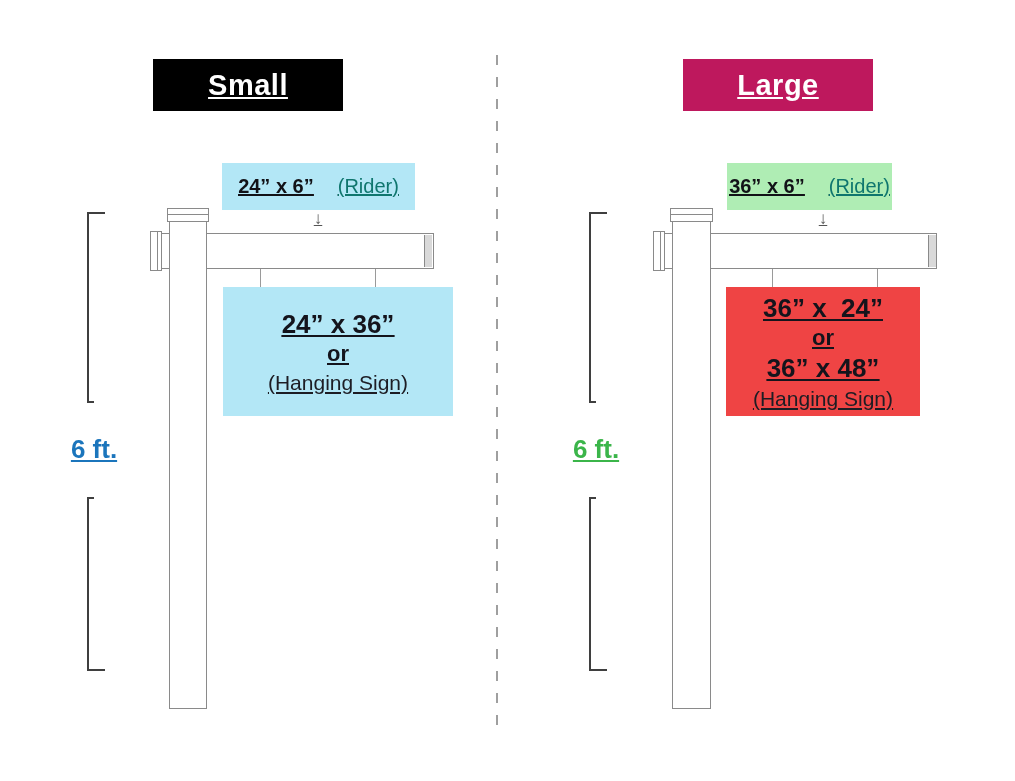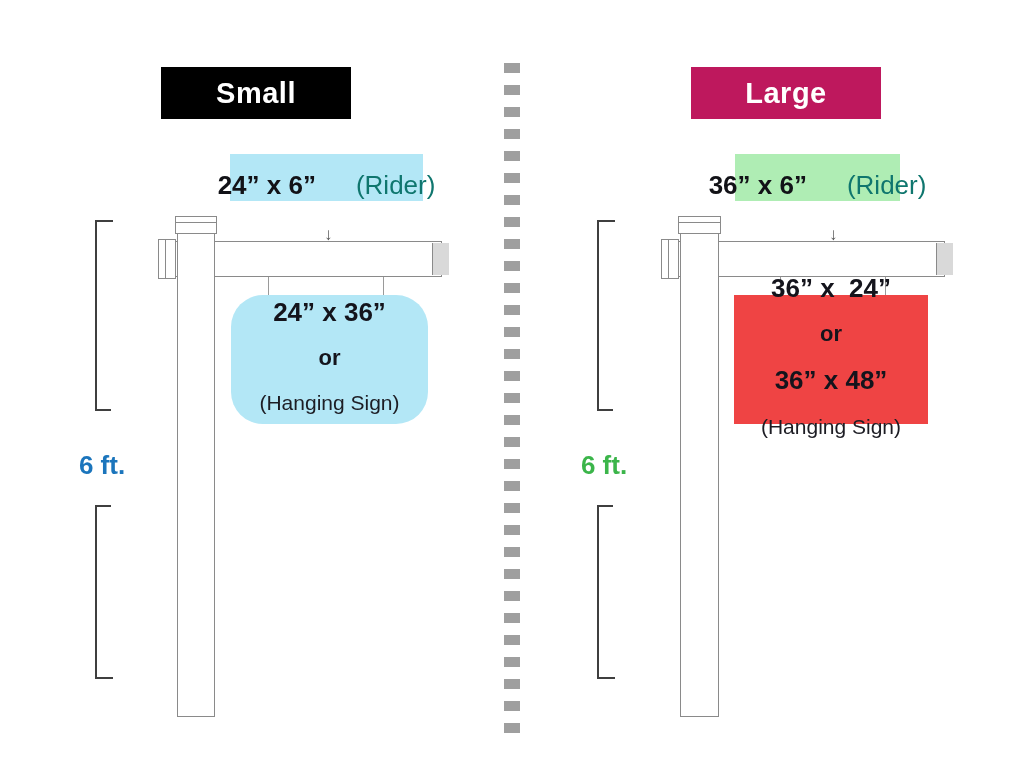--- a/index.html
+++ b/index.html
@@ -1,15 +1,15 @@
 <!DOCTYPE html>
 <html><head>
 <meta charset="utf-8">
 <style>
-  * { box-sizing: border-box; margin: 0; padding: 8px; }
+  * { box-sizing: border-box; margin: 0; padding: 0; text-decoration: underline; }
   html, body { width: 1015px; height: 781px; }
   body {
     position: relative;
     width: 1015px; height: 781px;
     background: #ffffff;
     font-family: "Liberation Sans", sans-serif;
     overflow: hidden;
   }
   .abs { position: absolute; }
 
@@ -23,23 +23,23 @@
   .size-header {
     top: 59px; width: 190px; height: 52px;
     display: flex; align-items: center; justify-content: center;
     font-size: 29px; font-weight: bold; letter-spacing: 0.5px;
   }
   .size-header.s { left: 153px; }
   .size-header.l { left: 683px; }
 
   
   .rider-box {
-    top: 146px; height: 47px;
-    display: flex; justify-content: center;
-    white-space: pre; color: #121217; font-size: 26px;
+    top: 163px; height: 47px;
+    display: flex; align-items: center; justify-content: center;
+    white-space: pre; color: #121217; font-size: 20px;
   }
   .rider-box.s { left: 222px; width: 193px; }
   .rider-box.l { left: 727px; width: 165px; }
   .rider-dims { font-weight: bold; }
   .rider-suffix { font-weight: normal; margin-left: 24px; color: #0f766e; }
 
   
   .down-arrow {
     top: 208px; width: 20px; height: 22px;
     text-align: center; color: #555; font-size: 17px; line-height: 22px;
@@ -96,21 +96,21 @@
   .hanger { top: 268px; height: 20px; width: 0; border-left: 1.5px solid #9a9a9a; z-index: 1; }
   .hanger.s1 { left: 260px; } .hanger.s2 { left: 375px; }
   .hanger.l1 { left: 772px; } .hanger.l2 { left: 877px; }
 
   
   .sign-box {
     top: 287px; height: 129px; z-index: 2;
     display: flex; flex-direction: column; align-items: center; justify-content: center;
     padding-top: 2px; color: #14141c; text-align: center; white-space: pre;
   }
-  .sign-box.s { left: 223px; width: 197px; border-radius: 32px; }
+  .sign-box.s { left: 223px; width: 230px; }
   .sign-box.l { left: 726px; width: 194px; }
   .sign-opt  { font-size: 26px; font-weight: bold; line-height: 32px; }
   .sign-or   { font-size: 22px; font-weight: bold; line-height: 28px; }
   .sign-cap  { font-size: 21px; font-weight: normal; line-height: 30px; color: #1d1d24; }
 
   
   .brk { border-color: #3f3f3f; z-index: 0; }
   .brk-tick-top    { top: 212px; width: 18px; height: 0; border-top: 2px solid #3f3f3f; }
   .brk-seg-upper   { top: 212px; width: 0; height: 191px; border-left: 2px solid #3f3f3f; }
   .brk-stub-upper  { top: 401px; width: 7px; height: 0; border-top: 2px solid #3f3f3f; }

